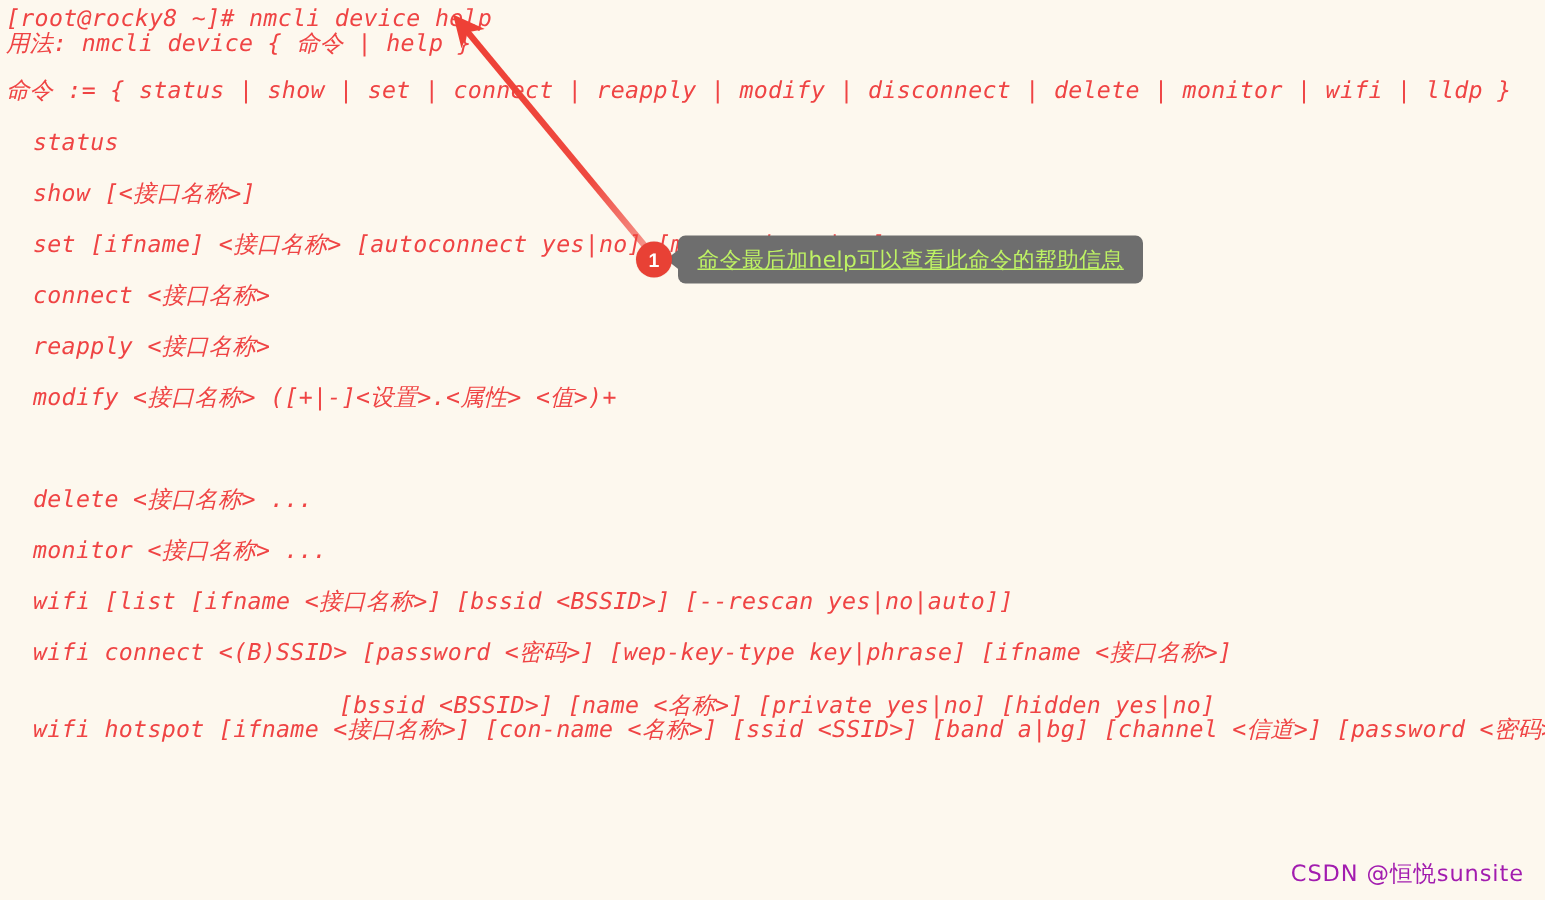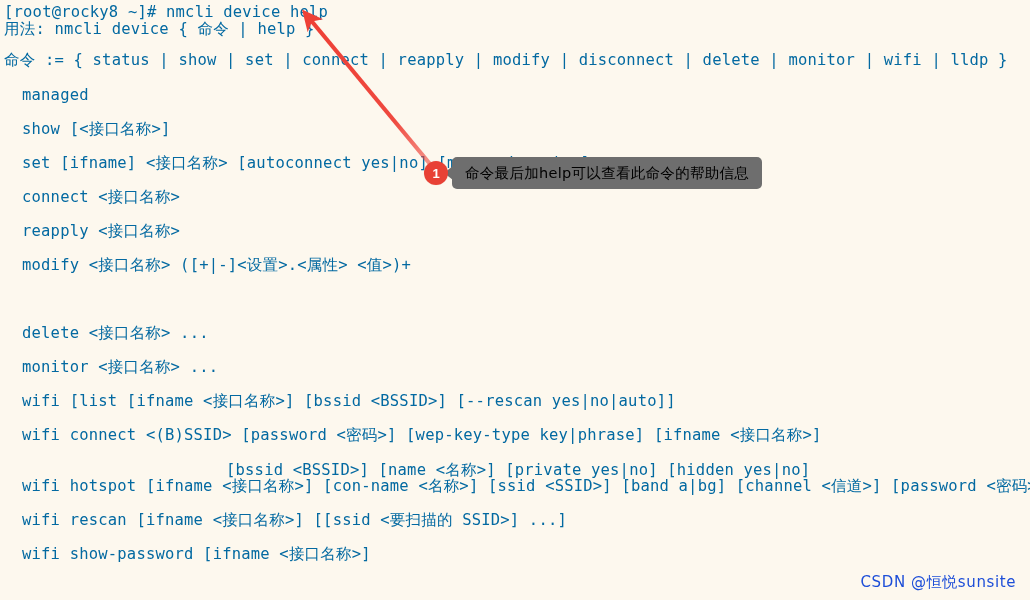--- a/index.html
+++ b/index.html
@@ -20,25 +20,26 @@
     left: 0;
     top: 0;
     width: 1030px;
     height: 600px;
     background: #fdf8ee;
   }
 
   .line {
     position: absolute;
     white-space: pre;
-    color: #0369a1;
+    color: #ef4444;
     font-family: "DejaVu Sans Mono", "Liberation Mono", monospace;
     font-size: 15.5px;
     letter-spacing: 0.2px;
     line-height: 18px;
+    font-style: italic;
   }
 
   .l-prompt { left: 4px;  top: 3px;  }
   .l-usage  { left: 4px;  top: 20px; }
   .l-cmdhdr { left: 4px;  top: 51px; }
 
   .cmd { left: 22px; }
 
   .c0  { top: 86px;  }
   .c1  { top: 120px; text-align: center; }
@@ -88,74 +89,73 @@
 
   
   #tooltip {
     position: absolute;
     left: 452px;
     top: 157px;
     height: 32px;
     padding: 0 13px;
     border-radius: 5px;
     background: #6e6e6e;
-    color: #000000;
+    color: #bef264;
     font-family: "DejaVu Sans", "Liberation Sans", sans-serif;
     font-size: 14.5px;
     display: flex;
     align-items: center;
     white-space: nowrap;
     letter-spacing: 0.3px;
+    text-decoration: underline;
   }
   #tooltip-notch {
     position: absolute;
     left: 444px;
     top: 166px;
     width: 0;
     height: 0;
     border-top: 7px solid transparent;
     border-bottom: 7px solid transparent;
     border-right: 9px solid #6e6e6e;
   }
 
   
   #watermark {
     position: absolute;
     right: 14px;
     bottom: 8px;
-    color: #1d4ed8;
+    color: #a21caf;
     font-family: "DejaVu Sans", "Liberation Sans", sans-serif;
     font-size: 15px;
     letter-spacing: 0.6px;
     white-space: nowrap;
   }
 </style>
 </head>
 <body>
 
 <div id="terminal">
 
   <div class="line l-prompt">[root@rocky8 ~]# nmcli device help</div>
   <div class="line l-usage">用法: nmcli device { 命令 | help }</div>
   <div class="line l-cmdhdr">命令 := { status | show | set | connect | reapply | modify | disconnect | delete | monitor | wifi | lldp }</div>
 
-  <div class="line cmd c0">managed</div>
+  <div class="line cmd c0">status</div>
   <div class="line cmd c1">show [&lt;接口名称&gt;]</div>
   <div class="line cmd c2">set [ifname] &lt;接口名称&gt; [autoconnect yes|no] [managed yes|no]</div>
   <div class="line cmd c3">connect &lt;接口名称&gt;</div>
   <div class="line cmd c4">reapply &lt;接口名称&gt;</div>
   <div class="line cmd c5">modify &lt;接口名称&gt; ([+|-]&lt;设置&gt;.&lt;属性&gt; &lt;值&gt;)+</div>
   <div class="line cmd c7">delete &lt;接口名称&gt; ...</div>
   <div class="line cmd c8">monitor &lt;接口名称&gt; ...</div>
   <div class="line cmd c9">wifi [list [ifname &lt;接口名称&gt;] [bssid &lt;BSSID&gt;] [--rescan yes|no|auto]]</div>
   <div class="line cmd c10">wifi connect &lt;(B)SSID&gt; [password &lt;密码&gt;] [wep-key-type key|phrase] [ifname &lt;接口名称&gt;]</div>
   <div class="line c10b">[bssid &lt;BSSID&gt;] [name &lt;名称&gt;] [private yes|no] [hidden yes|no]</div>
   <div class="line cmd c11">wifi hotspot [ifname &lt;接口名称&gt;] [con-name &lt;名称&gt;] [ssid &lt;SSID&gt;] [band a|bg] [channel &lt;信道&gt;] [password &lt;密码&gt;]</div>
-  <div class="line cmd c12">wifi rescan [ifname &lt;接口名称&gt;] [[ssid &lt;要扫描的 SSID&gt;] ...]</div>
-  <div class="line cmd c13">wifi show-password [ifname &lt;接口名称&gt;]</div>
 
 </div>
 
 <svg id="arrow-layer" viewBox="0 0 1030 600" xmlns="http://www.w3.org/2000/svg">
   <defs>
     <marker id="arrowhead" markerWidth="5" markerHeight="5" refX="2.4" refY="2.5" orient="auto" markerUnits="strokeWidth">
       <path d="M 0 0.1 L 5 2.5 L 0 4.9 L 1.3 2.5 Z" fill="#ee4036"></path>
     </marker>
     <linearGradient id="arrowfade" x1="1" y1="1" x2="0" y2="0">
       <stop offset="0%" stop-color="#ee4036" stop-opacity="0.55"></stop>

